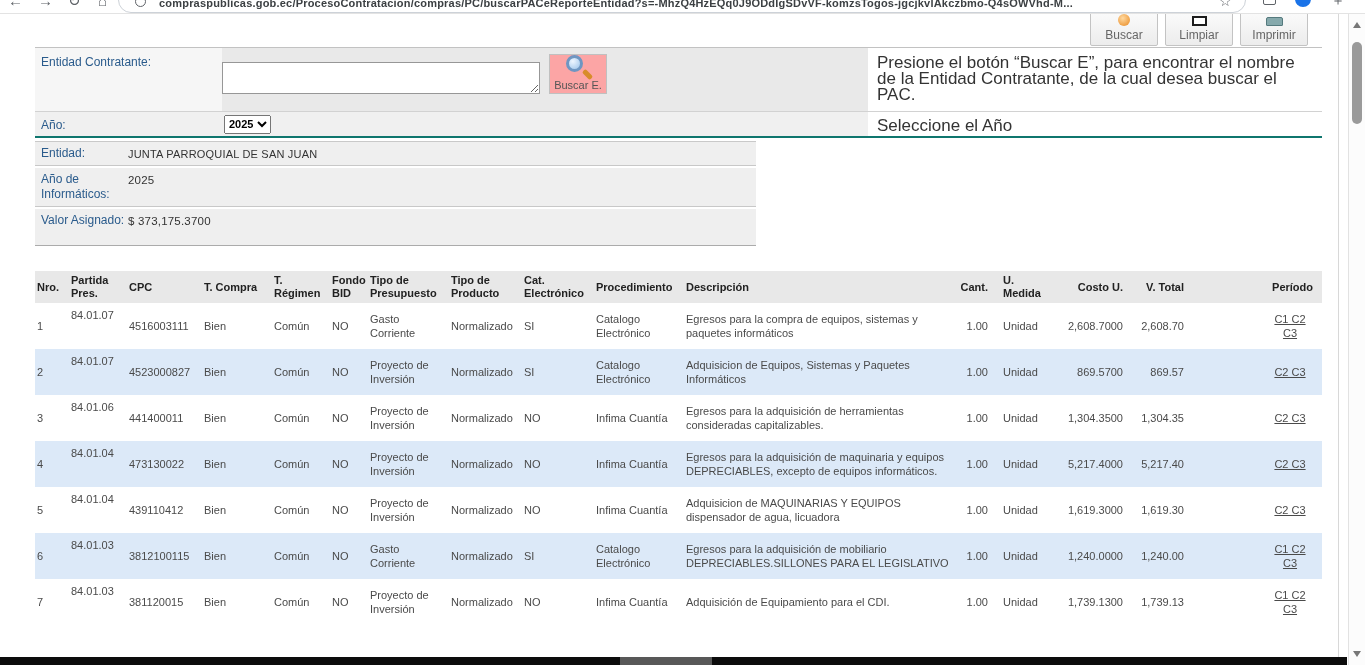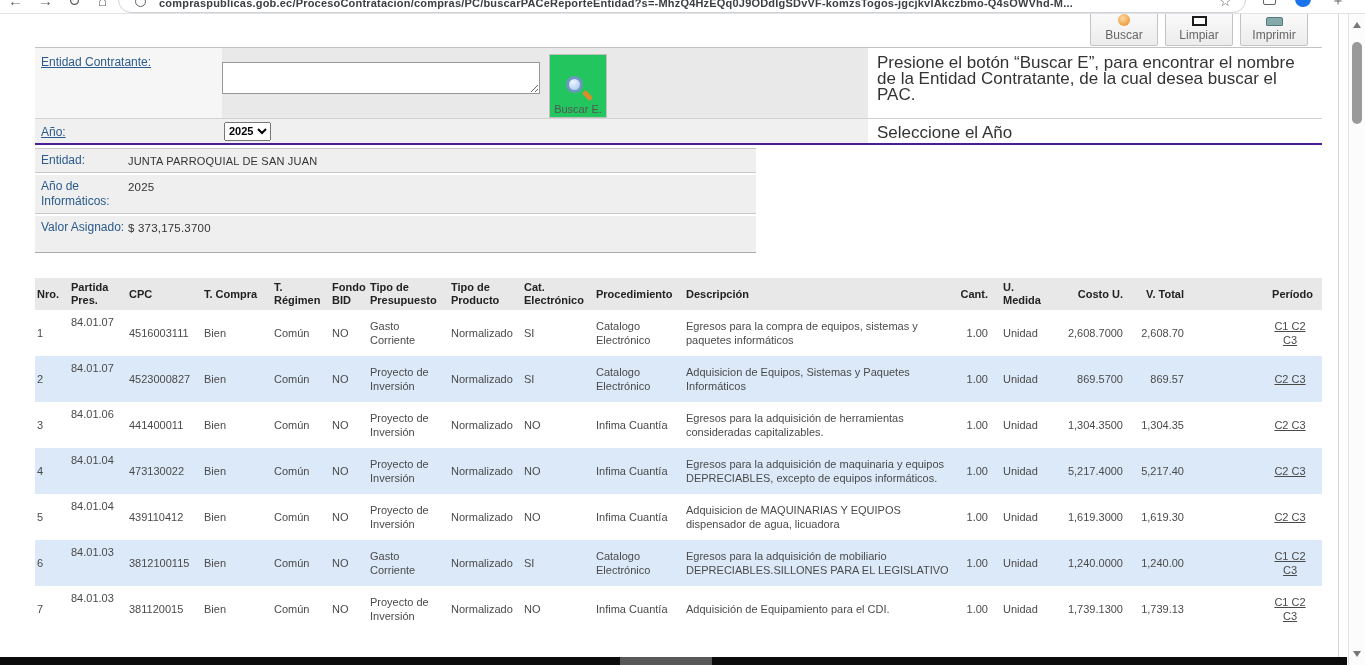--- a/index.html
+++ b/index.html
@@ -52,42 +52,42 @@
   .icon-buscar-mini { width:12px; height:12px; margin-bottom:2px; border-radius:50%;
     background:radial-gradient(circle at 40% 35%, #ffd9a0, #e8871e); }
   .icon-limpiar-mini { width:15px; height:10px; margin-bottom:2px;
     border:2px solid #1d1d1d; background:#fff; }
   .icon-imprimir-mini { width:17px; height:9px; margin-bottom:2px; border-radius:2px 2px 1px 1px;
     background:#86a9ac; border:1px solid #557a7e; }
 
   
   .form-grid { display:grid; grid-template-columns:187px 646px 454px; }
   .fg { border-bottom:1px solid #d2d2d2; }
-  .fg-label { background:#f6f6f6; padding:7px 0 0 6px; color:#2a5b8c; font-size:12px;text-decoration:underline; }
+  .fg-label { background:#f6f6f6; padding:7px 0 0 6px; color:#2a5b8c; font-size:12px; }
   .fg-control { background:#e9e9e9; min-height:64px; display:flex; align-items:flex-start; }
   .fg-help { background:#fff; padding:7px 6px 0 9px; font-size:17px; color:#333; line-height:16px; }
   .entidad-textarea {
     width:318px; height:32px; margin-top:14px; border:1px solid #979797; background:#fff;
     resize:both; font-family:"Liberation Sans", sans-serif; font-size:11px;
   }
   .buscar-e {
-    margin:6px 0 0 9px; width:58px; height:64px; border:1px solid #c0c0c0; background:#22c55e;
+    margin:6px 0 0 9px; width:58px; height:40px; border:1px solid #c0c0c0; background:#fca5a5;
     display:flex; flex-direction:column; align-items:center; justify-content:flex-end;
     font-size:11px; color:#555; padding-bottom:2px; cursor:pointer;
   }
   .mag { position:relative; width:28px; height:26px; margin-bottom:1px; }
   .mag .lens { position:absolute; left:2px; top:0; width:17px; height:17px;
     border:3px solid #6f96c2; border-radius:50%;
     background:radial-gradient(circle at 35% 30%, #eef6ff, #9cc3ea); }
   .mag .handle { position:absolute; left:18px; top:17px; width:11px; height:5px;
     background:#d88c2a; border-radius:2px; transform:rotate(45deg); }
   .row2 .fg-label { background:#f0f0f0; padding-top:6px; }
   .row2 .fg-control { background:#f0f0f0; min-height:26px; align-items:center; }
   .row2 .fg-help { padding-top:6px; }
-  .row2 .fg { border-bottom:2px solid #4c1d95; }
+  .row2 .fg { border-bottom:2px solid #0f766e; }
   .year-select { margin-left:2px; height:19px; font-size:11px; font-weight:bold;
     font-family:"Liberation Sans", sans-serif; }
 
   
   .entity-table { margin-top:3px; width:721px; border-top:1px solid #c9c9c9; }
   .et-row { display:grid; grid-template-columns:92px 1fr; background:#efefef;
     border-bottom:1px solid #c8c8c8; margin-bottom:2px; }
   .et-row:last-child { border-bottom:1px solid #ababab; margin-bottom:0; }
   .et-label { color:#2a5b8c; font-size:12px; line-height:15px; padding:4px 2px 4px 6px; }
   .et-value { color:#333; font-size:11.5px; padding:6px 4px 4px 1px; letter-spacing:.2px; }

